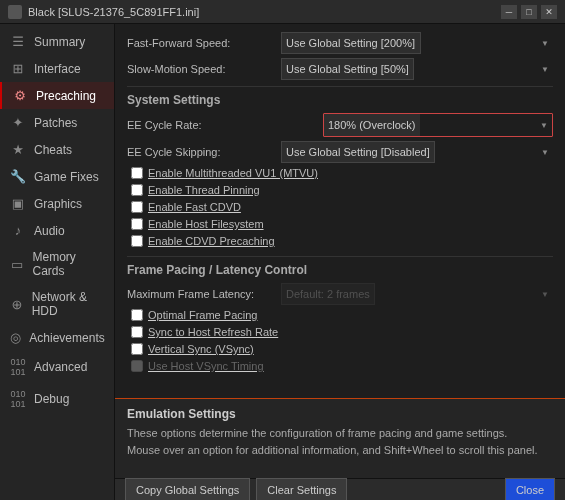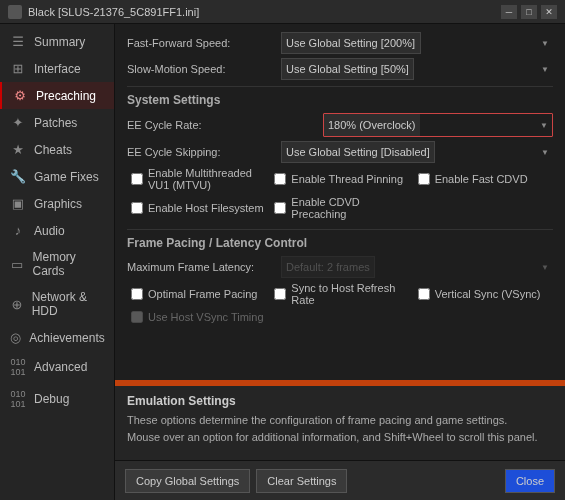--- a/index.html
+++ b/index.html
@@ -178,56 +178,57 @@
       font-size: 11px;
     }
     .checkbox-row input[type=checkbox] {
       accent-color: #666;
       width: 12px;
       height: 12px;
     }
 
     .checkboxes-grid {
       display: grid;
-      grid-template-columns: 1fr 1fr 1fr;
+      grid-template-columns: 1fr;
       gap: 2px 8px;
       margin-bottom: 6px;
       margin-left: 4px;
+      text-decoration: underline;
     }
 
     .section-divider {
       border: none;
       border-top: 1px solid #333;
       margin: 6px 0;
     }
 
     
     .info-panel {
       background: #252525;
-      border-top: 6px solid #c2410c;
+      border-top: 1px solid #c2410c;
       padding: 8px 12px;
       min-height: 80px;
     }
     .info-title {
       font-weight: 700;
       color: #ccc;
       font-size: 12px;
       margin-bottom: 4px;
     }
     .info-text {
       color: #aaa;
       font-size: 11px;
       line-height: 1.5;
     }
 
     
     .footer {
       background: #2b2b2b;
       border-top: 1px solid #111;
-      height: 40px;
+      height: 22px;
       display: flex;
       align-items: center;
       padding: 0 10px;
       gap: 6px;
       justify-content: space-between;
     }
     .footer-left { display: flex; gap: 6px; }
     .footer-btn {
       background: #3a3a3a;
       border: 1px solid #555;

